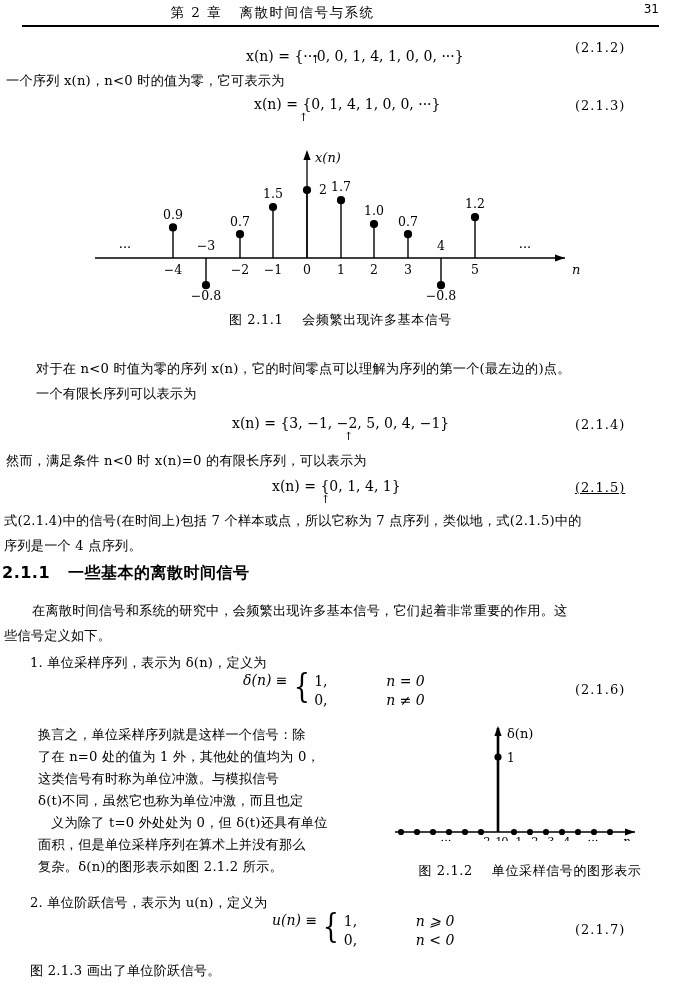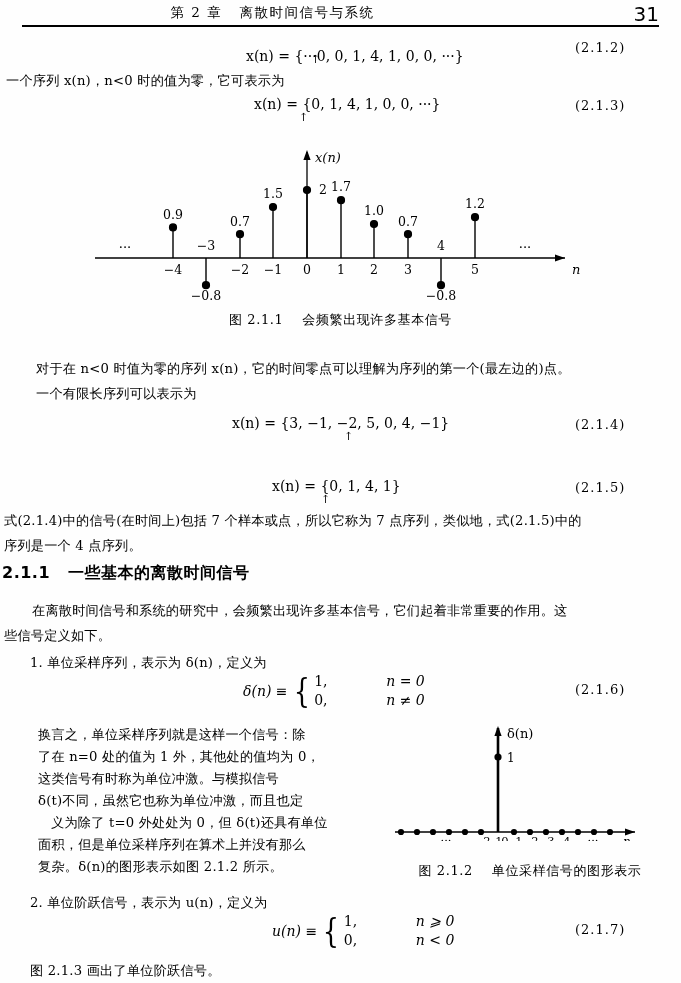--- a/index.html
+++ b/index.html
@@ -36,21 +36,21 @@
     width: 545px;
     text-align: center;
     font-size: 13.5px;
     letter-spacing: 1.5px;
     font-family: "DejaVu Serif", "Liberation Serif", serif;
     white-space: pre;
   }
   .runhead-page {
     position: absolute;
     right: 22px; top: -2px;
-    font-size: 20px;
+    font-size: 12px;
     font-family: "DejaVu Sans", "Liberation Sans", sans-serif;
   }
   .rule {
     position: absolute;
     left: 22px; top: 25px;
     width: 637px;
     height: 2px;
     background: #000;
   }
 
@@ -109,21 +109,21 @@
   #fig2 {
     position: absolute;
     left: 395px; top: 716px;
     width: 270px; height: 125px;
   }
 
   
   .brace-eq {
     position: absolute;
     display: flex;
-    align-items: center;
+    align-items: flex-start;
     font-size: 14px;
     white-space: pre;
   }
   .brace {
     font-size: 34px;
     line-height: 0.8;
     font-family: "DejaVu Serif", serif;
     margin: 0 2px 0 3px;
     transform: scaleX(0.75);
   }
@@ -236,24 +236,25 @@
   </div>
   <div class="cap" style="left:0; top:311px; width:681px; text-align:center;">图 2.1.1    会频繁出现许多基本信号</div>
 
   <div class="txt" style="left:36px; top:356px;">对于在 n&lt;0 时值为零的序列 x(n)，它的时间零点可以理解为序列的第一个(最左边的)点。</div>
   <div class="txt" style="left:36px; top:381px;">一个有限长序列可以表示为</div>
 
   <div class="eq" style="left:232px; top:415px;">x(n) = {3, −1, −2, 5, 0, 4, −1}</div>
   <div class="uparrow" style="left:344px; top:431px;">↑</div>
   <div class="eqnum" style="left:575px; top:417px;">(2.1.4)</div>
 
+  <div class="txt" style="left:6px; top:448px;">然而，满足条件 n&lt;0 时 x(n)=0 的有限长序列，可以表示为</div>
 
   <div class="eq" style="left:272px; top:478px;">x(n) = {0, 1, 4, 1}</div>
   <div class="uparrow" style="left:321px; top:494px;">↑</div>
-  <div class="eqnum" style="left:575px; top:480px;">(2.1.5)</div>
+  <div class="eqnum" style="left:575px; top:480px;text-decoration:underline;">(2.1.5)</div>
 
   <div class="txt" style="left:4px; top:508px;">式(2.1.4)中的信号(在时间上)包括 7 个样本或点，所以它称为 7 点序列，类似地，式(2.1.5)中的</div>
   <div class="txt" style="left:4px; top:533px;">序列是一个 4 点序列。</div>
 
   <div class="sec-head" style="left:2px; top:563px;">2.1.1</div>
   <div class="sec-head" style="left:68px; top:563px;">一些基本的离散时间信号</div>
 
   <div class="txt" style="left:32px; top:598px;">在离散时间信号和系统的研究中，会频繁出现许多基本信号，它们起着非常重要的作用。这</div>
   <div class="txt" style="left:4px; top:623px;">些信号定义如下。</div>
 

